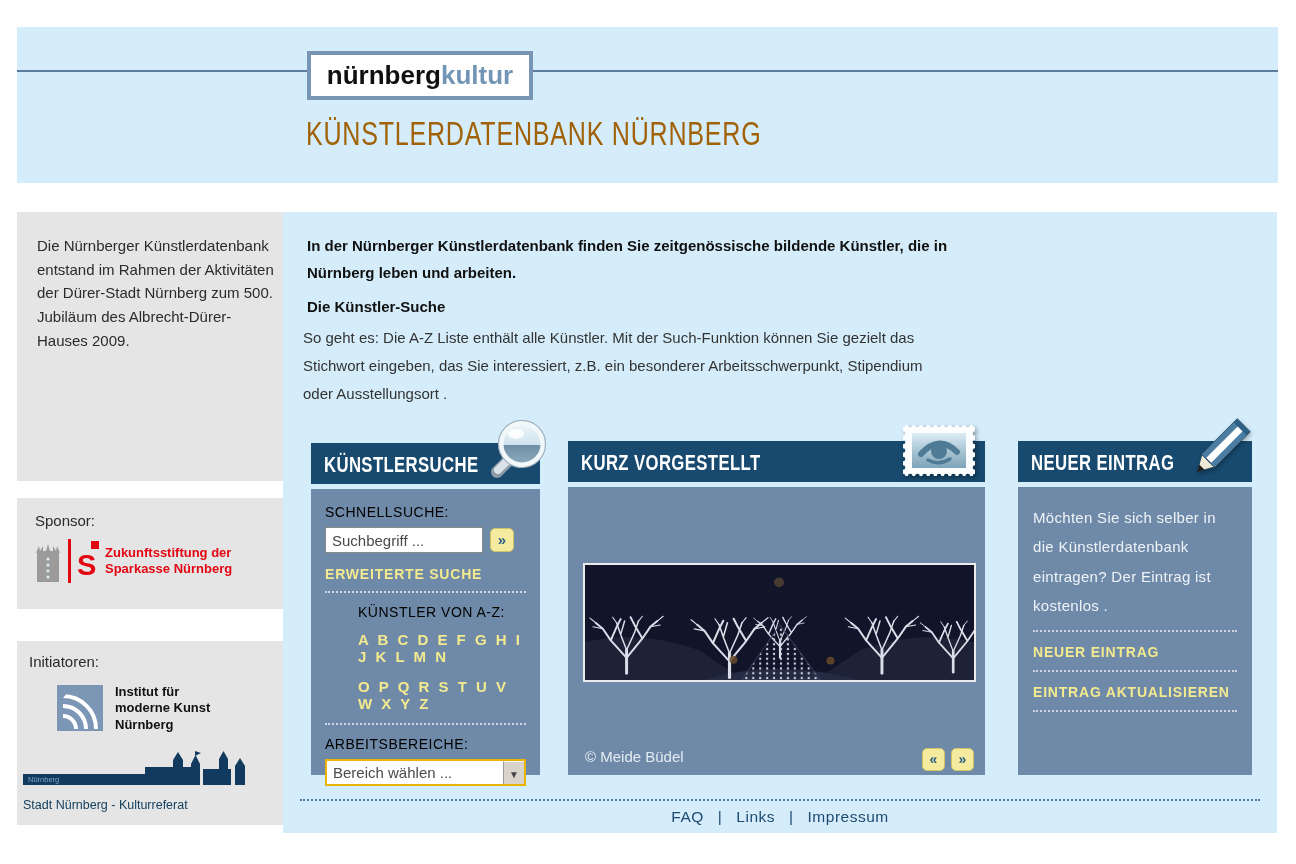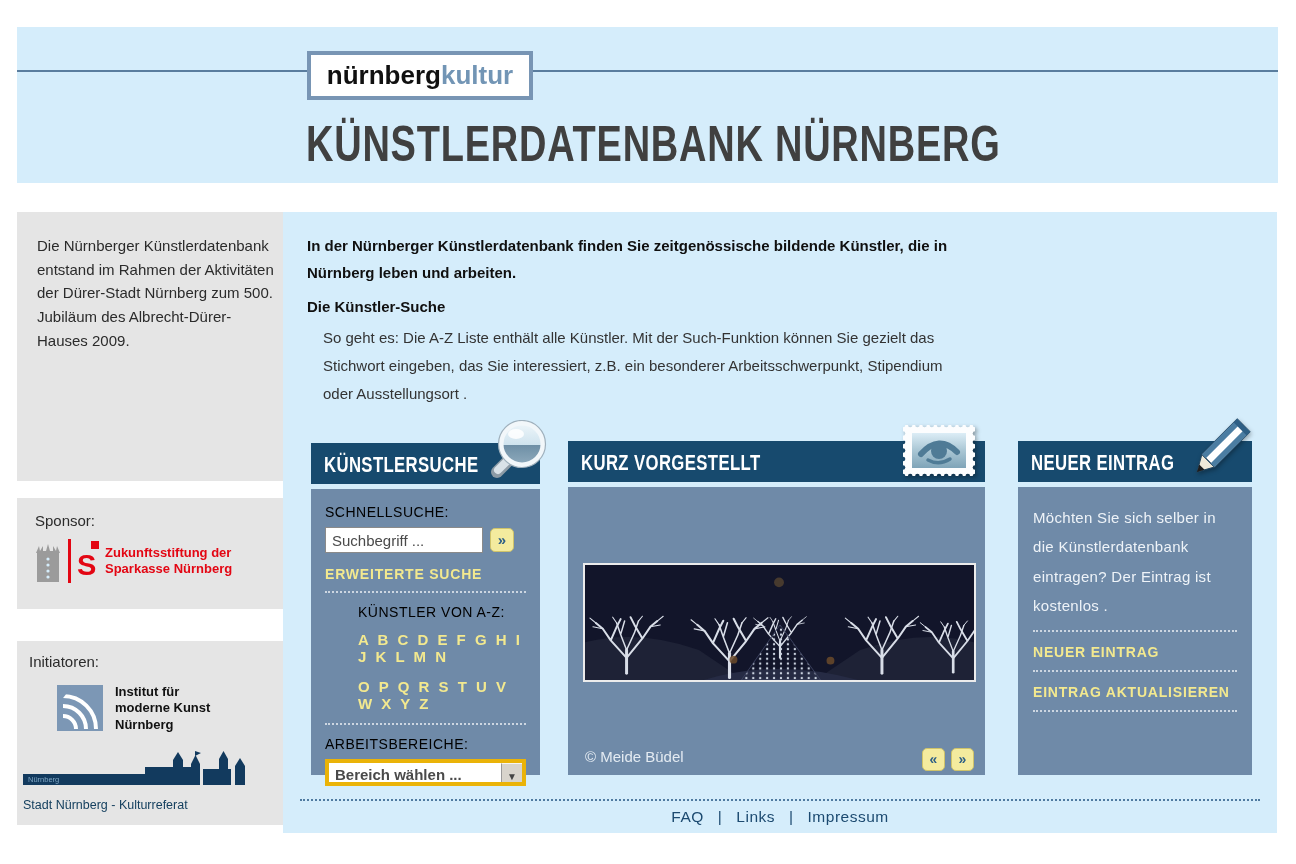--- a/index.html
+++ b/index.html
@@ -7,21 +7,21 @@
 
   .abs { position:absolute; }
   .condensed { display:inline-block; transform:scaleX(0.76); transform-origin:0 50%; white-space:nowrap; }
 
   
   .header-band { left:17px; top:27px; width:1261px; height:156px; background:#d5edfb; }
   .header-line { position:absolute; left:0; top:43px; width:100%; height:2px; background:#5a7d9e; }
   .logo-box { position:absolute; left:290px; top:24px; width:226px; height:49px; background:#ffffff; border:4px solid #7895b4; display:flex; align-items:center; justify-content:center; }
   .logo-text { font-size:26px; font-weight:bold; letter-spacing:0; color:#101010; }
   .logo-text .k { color:#7295b5; }
-  .page-title { position:absolute; left:289px; top:88px; font-size:50px; font-weight:bold; color:#404040; letter-spacing:1px; }
+  .page-title { position:absolute; left:289px; top:88px; font-size:33px; font-weight:normal; color:#a16207; letter-spacing:1px; }
 
   
   .sb-box { left:17px; width:282px; background:#e5e5e5; }
   .sb1 { top:212px; height:269px; padding:22px 20px; font-size:15px; line-height:1.58; color:#2b2b2b; }
   .sb2 { top:498px; height:111px; padding:14px 18px; }
   .sb3 { top:641px; height:184px; padding:12px 12px; }
   .sb-label { font-size:15px; color:#2b2b2b; }
   .sponsor-row { display:flex; align-items:center; margin-top:10px; gap:6px; }
   .spk-text { color:#e30613; font-weight:bold; font-size:13px; line-height:1.25; }
   .redbar { width:3px; height:44px; background:#e30613; }
@@ -30,21 +30,21 @@
   .spk-s .s-dot { position:absolute; right:0; top:0; width:8px; height:8px; background:#e30613; }
   .imk-row { display:flex; align-items:center; gap:12px; margin-top:14px; margin-left:28px; }
   .imk-text { font-size:13px; font-weight:bold; color:#111; line-height:1.25; }
   .skyline-wrap { margin-top:18px; margin-left:-6px; }
   .city-name { font-size:12.5px; color:#15405f; margin-top:3px; }
 
   
   .main-box { left:283px; top:212px; width:994px; height:621px; background:#d5edfb; }
   .intro { position:absolute; left:24px; top:20px; width:660px; font-size:15px; font-weight:bold; color:#101010; line-height:1.8; }
   .howto-title { position:absolute; left:24px; top:86px; font-size:15px; font-weight:bold; color:#101010; }
-  .howto-text { position:absolute; left:40px; top:112px; width:640px; font-size:15px; color:#333; line-height:1.85; }
+  .howto-text { position:absolute; left:20px; top:112px; width:640px; font-size:15px; color:#333; line-height:1.85; }
 
   
   .panel-head { position:absolute; height:41px; background:#174a6e; color:#fff; }
   .panel-head .t { position:absolute; left:13px; top:9px; font-size:22px; font-weight:bold; letter-spacing:0.5px; }
   .panel-body { position:absolute; background:#6f8aa8; }
   .ph1 { left:28px; top:231px; width:229px; }
   .pb1 { left:28px; top:277px; width:229px; height:286px; padding:15px 14px; }
   .ph2 { left:285px; top:229px; width:417px; }
   .pb2 { left:285px; top:275px; width:417px; height:288px; }
   .ph3 { left:735px; top:229px; width:234px; }
@@ -53,21 +53,21 @@
   .wlabel { color:#000000; font-weight:normal; font-size:14px; letter-spacing:0.5px; }
   .ylink { color:#f3e98f; font-weight:bold; font-size:14px; letter-spacing:0.8px; cursor:pointer; }
   .dotted { border-top:2px dotted rgba(255,255,255,0.65); height:0; }
 
   .search-row { display:flex; align-items:center; gap:7px; margin-top:7px; }
   .search-input { width:158px; height:26px; border:1px solid #8a8a8a; background:#fff; font-size:15px; color:#4a4a4a; padding:0 6px; font-family:"Liberation Sans",sans-serif; }
   .go-btn { width:24px; height:24px; background:#f4eb9e; border:1px solid #cfc36a; border-radius:5px; color:#2d5f86; font-weight:bold; font-size:15px; line-height:22px; text-align:center; cursor:pointer; }
 
   .az { color:#f3e98f; font-weight:bold; font-size:15px; letter-spacing:2.5px; cursor:pointer;margin-left:33px; }
 
-  .fake-select { display:flex; width:201px; height:27px; border:4px solid #eab308; background:#fff; margin-top:7px; cursor:pointer;font-weight:bold; }
+  .fake-select { display:flex; width:201px; height:27px; border:2px solid #eab308; background:#fff; margin-top:7px; cursor:pointer; }
   .fake-select .val { flex:1; font-size:15px; color:#4a4a4a; padding:3px 6px; white-space:nowrap; overflow:hidden; }
   .fake-select .dd { width:21px; background:#d8d4cc; border-left:1px solid #9a9a9a; border-top:1px solid #f4f4f4; color:#444; font-size:10px; text-align:center; line-height:25px; }
 
   .artwork { position:absolute; left:300px; top:351px; width:393px; height:119px; border:2px solid #ececec; }
   .caption { position:absolute; left:302px; top:536px; color:#e4ebf2; font-size:15px; }
   .navbtn { position:absolute; width:23px; height:23px; background:#f4eb9e; border:1px solid #cfc36a; border-radius:5px; color:#2d5f86; font-weight:bold; font-size:14px; line-height:21px; text-align:center; cursor:pointer; }
   .prev { left:639px; top:536px; }
   .next { left:668px; top:536px; }
 
   .entry-text { color:#eef3f8; font-size:15px; line-height:1.95; letter-spacing:0.3px; }

